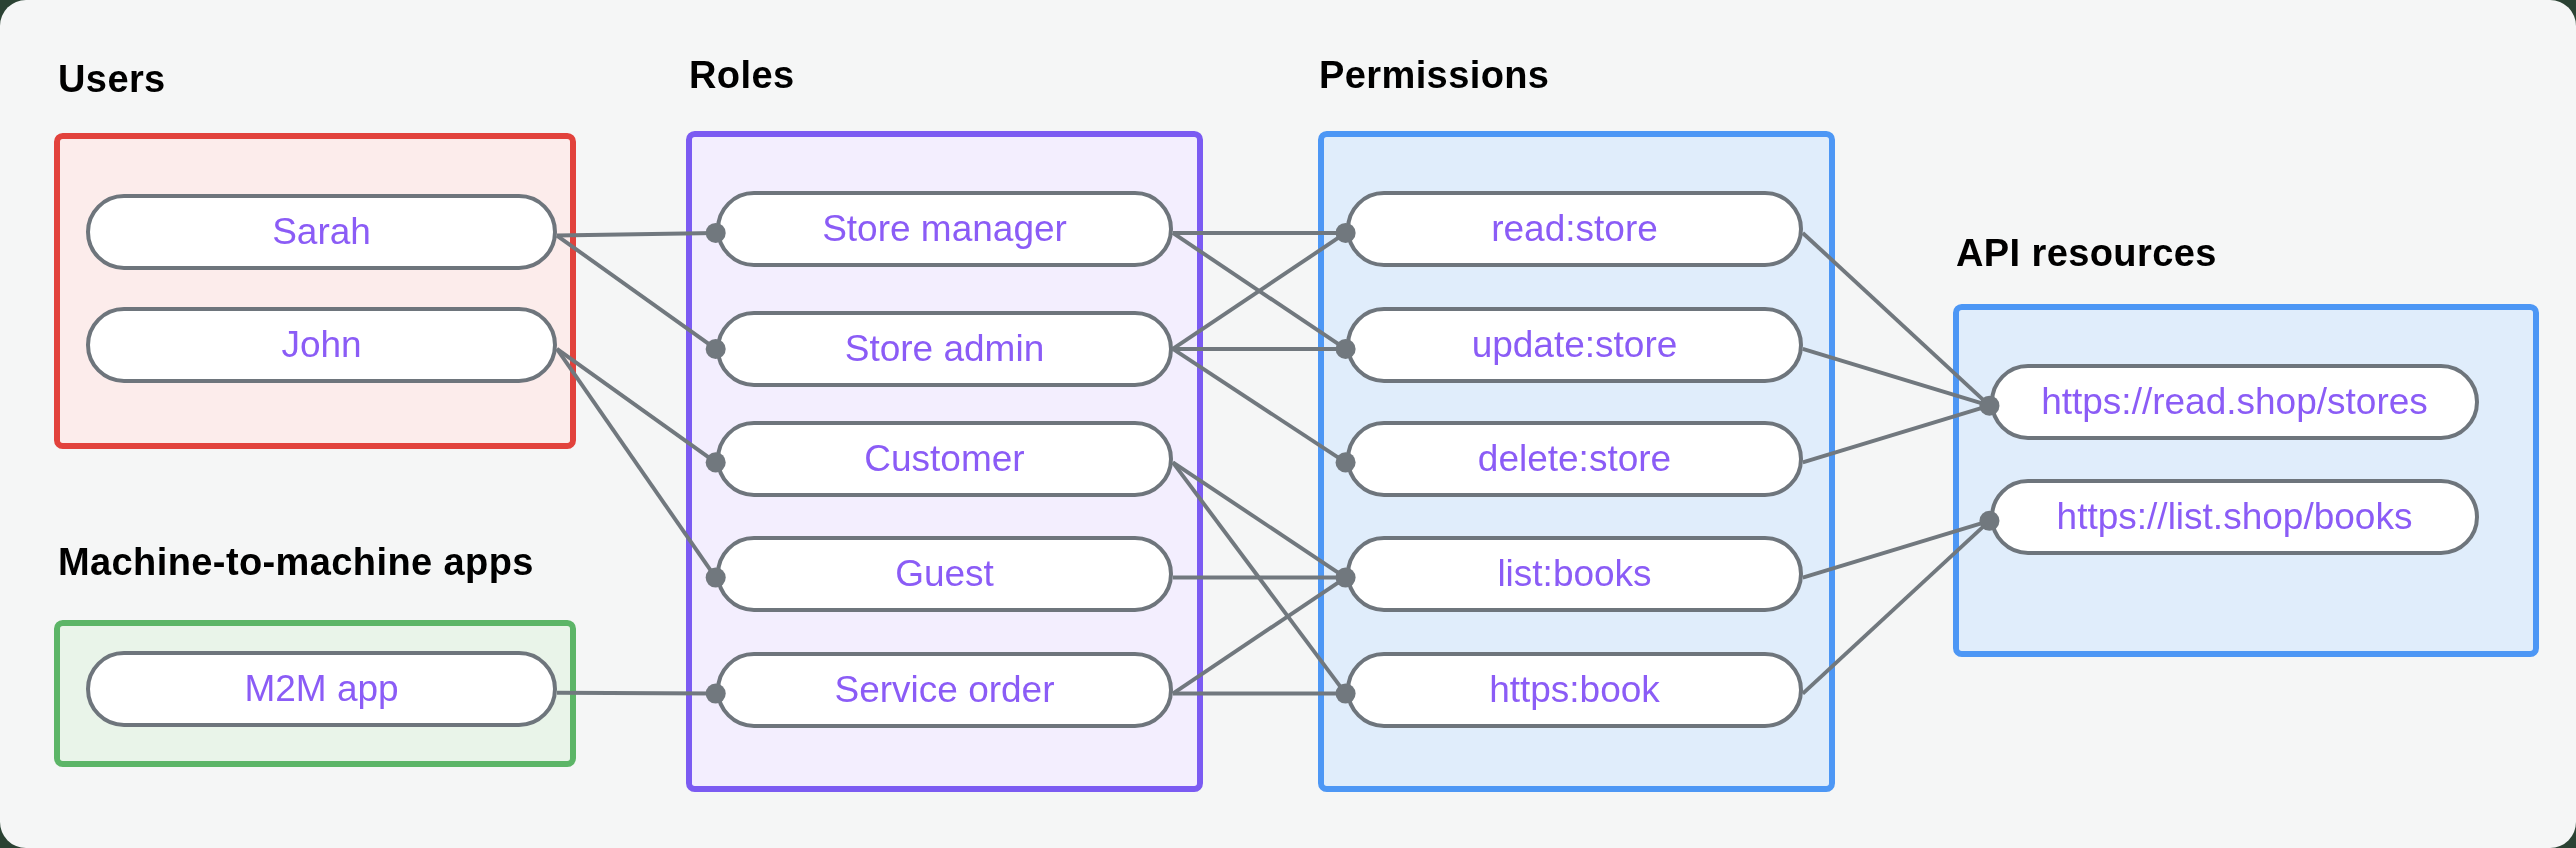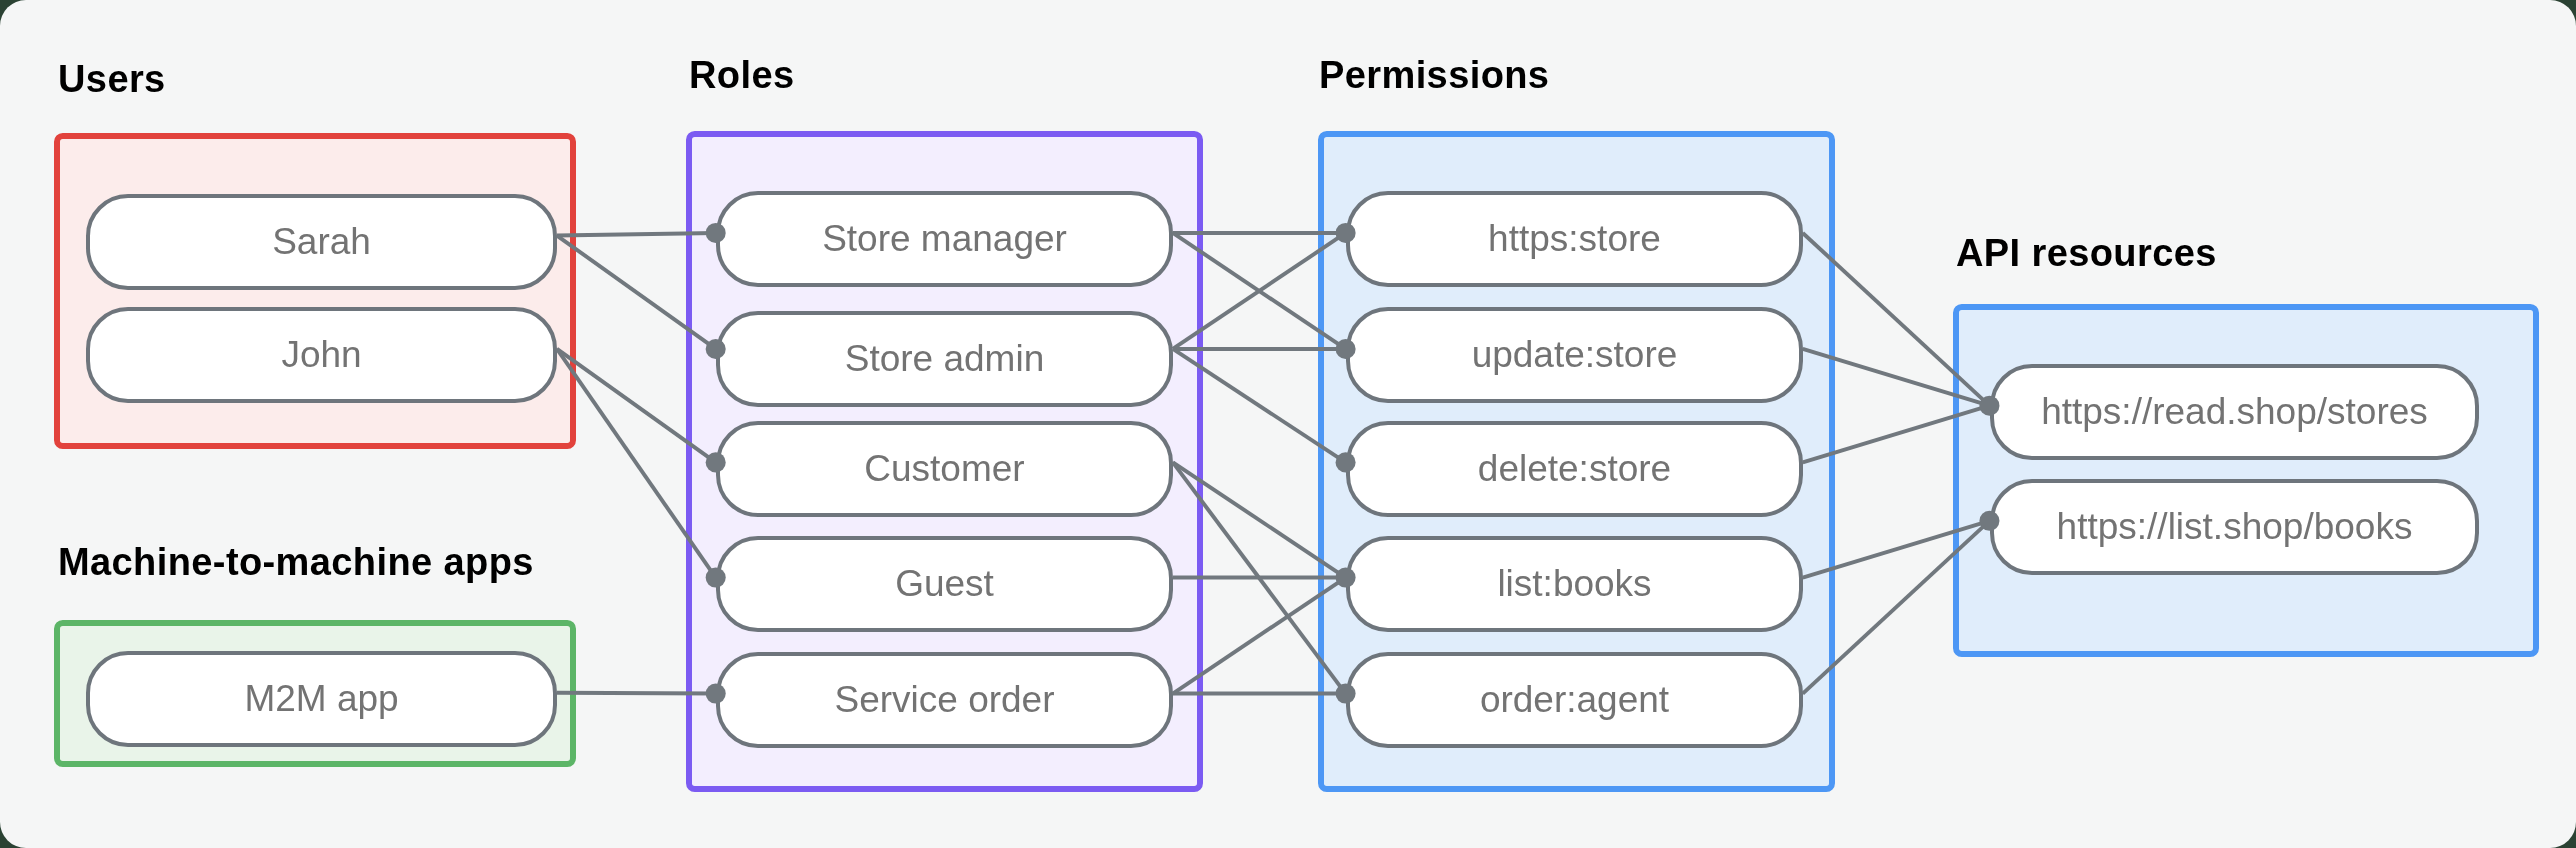--- a/index.html
+++ b/index.html
@@ -39,29 +39,29 @@
 
   .label-users       { left: 58px;   top: 58px;  }
   .label-m2m         { left: 58px;   top: 541px; }
   .label-roles       { left: 689px;  top: 54px;  }
   .label-permissions { left: 1319px; top: 54px;  }
   .label-api         { left: 1956px; top: 232px; }
 
   .pill {
     position: absolute;
     box-sizing: border-box;
-    height: 96px;
+    height: 76px;
     background: #ffffff;
     border: 4.4px solid var(--pill_border, #6E757C);
     border-radius: 42px;
     display: flex;
     align-items: center;
     justify-content: center;
     font-size: 37px;
-    color: #737373;
+    color: #8b5cf6;
     z-index: 2;
     white-space: nowrap;
   }
   
   .pill-sarah   { left: 86px; top: 194px; width: 471px; }
   .pill-john    { left: 86px; top: 307px; width: 471px; }
   .pill-m2m-app { left: 86px; top: 651px; width: 471px; }
   
   .pill-store-manager { left: 716px; top: 191px; width: 457px; }
   .pill-store-admin   { left: 716px; top: 311px; width: 457px; }
@@ -107,25 +107,25 @@
   <div class="pill pill-sarah">Sarah</div>
   <div class="pill pill-john">John</div>
   <div class="pill pill-m2m-app">M2M app</div>
 
   <div class="pill pill-store-manager">Store manager</div>
   <div class="pill pill-store-admin">Store admin</div>
   <div class="pill pill-customer">Customer</div>
   <div class="pill pill-guest">Guest</div>
   <div class="pill pill-service-agent">Service order</div>
 
-  <div class="pill pill-read-store">https:store</div>
+  <div class="pill pill-read-store">read:store</div>
   <div class="pill pill-update-store">update:store</div>
   <div class="pill pill-delete-store">delete:store</div>
   <div class="pill pill-list-books">list:books</div>
-  <div class="pill pill-order-book">order:agent</div>
+  <div class="pill pill-order-book">https:book</div>
 
   <div class="pill pill-stores-resource">https://read.shop/stores</div>
   <div class="pill pill-books-resource">https://list.shop/books</div>
 
   <svg class="edges-layer" viewBox="0 0 2952 972" xmlns="http://www.w3.org/2000/svg">
       <line x1="638" y1="270" x2="820" y2="267" stroke="#71787E" stroke-width="4.5"></line>
       <line x1="638" y1="270" x2="820" y2="400" stroke="#71787E" stroke-width="4.5"></line>
       <line x1="638" y1="400" x2="820" y2="530" stroke="#71787E" stroke-width="4.5"></line>
       <line x1="638" y1="400" x2="820" y2="662" stroke="#71787E" stroke-width="4.5"></line>
       <line x1="638" y1="794" x2="820" y2="795" stroke="#71787E" stroke-width="4.5"></line>

